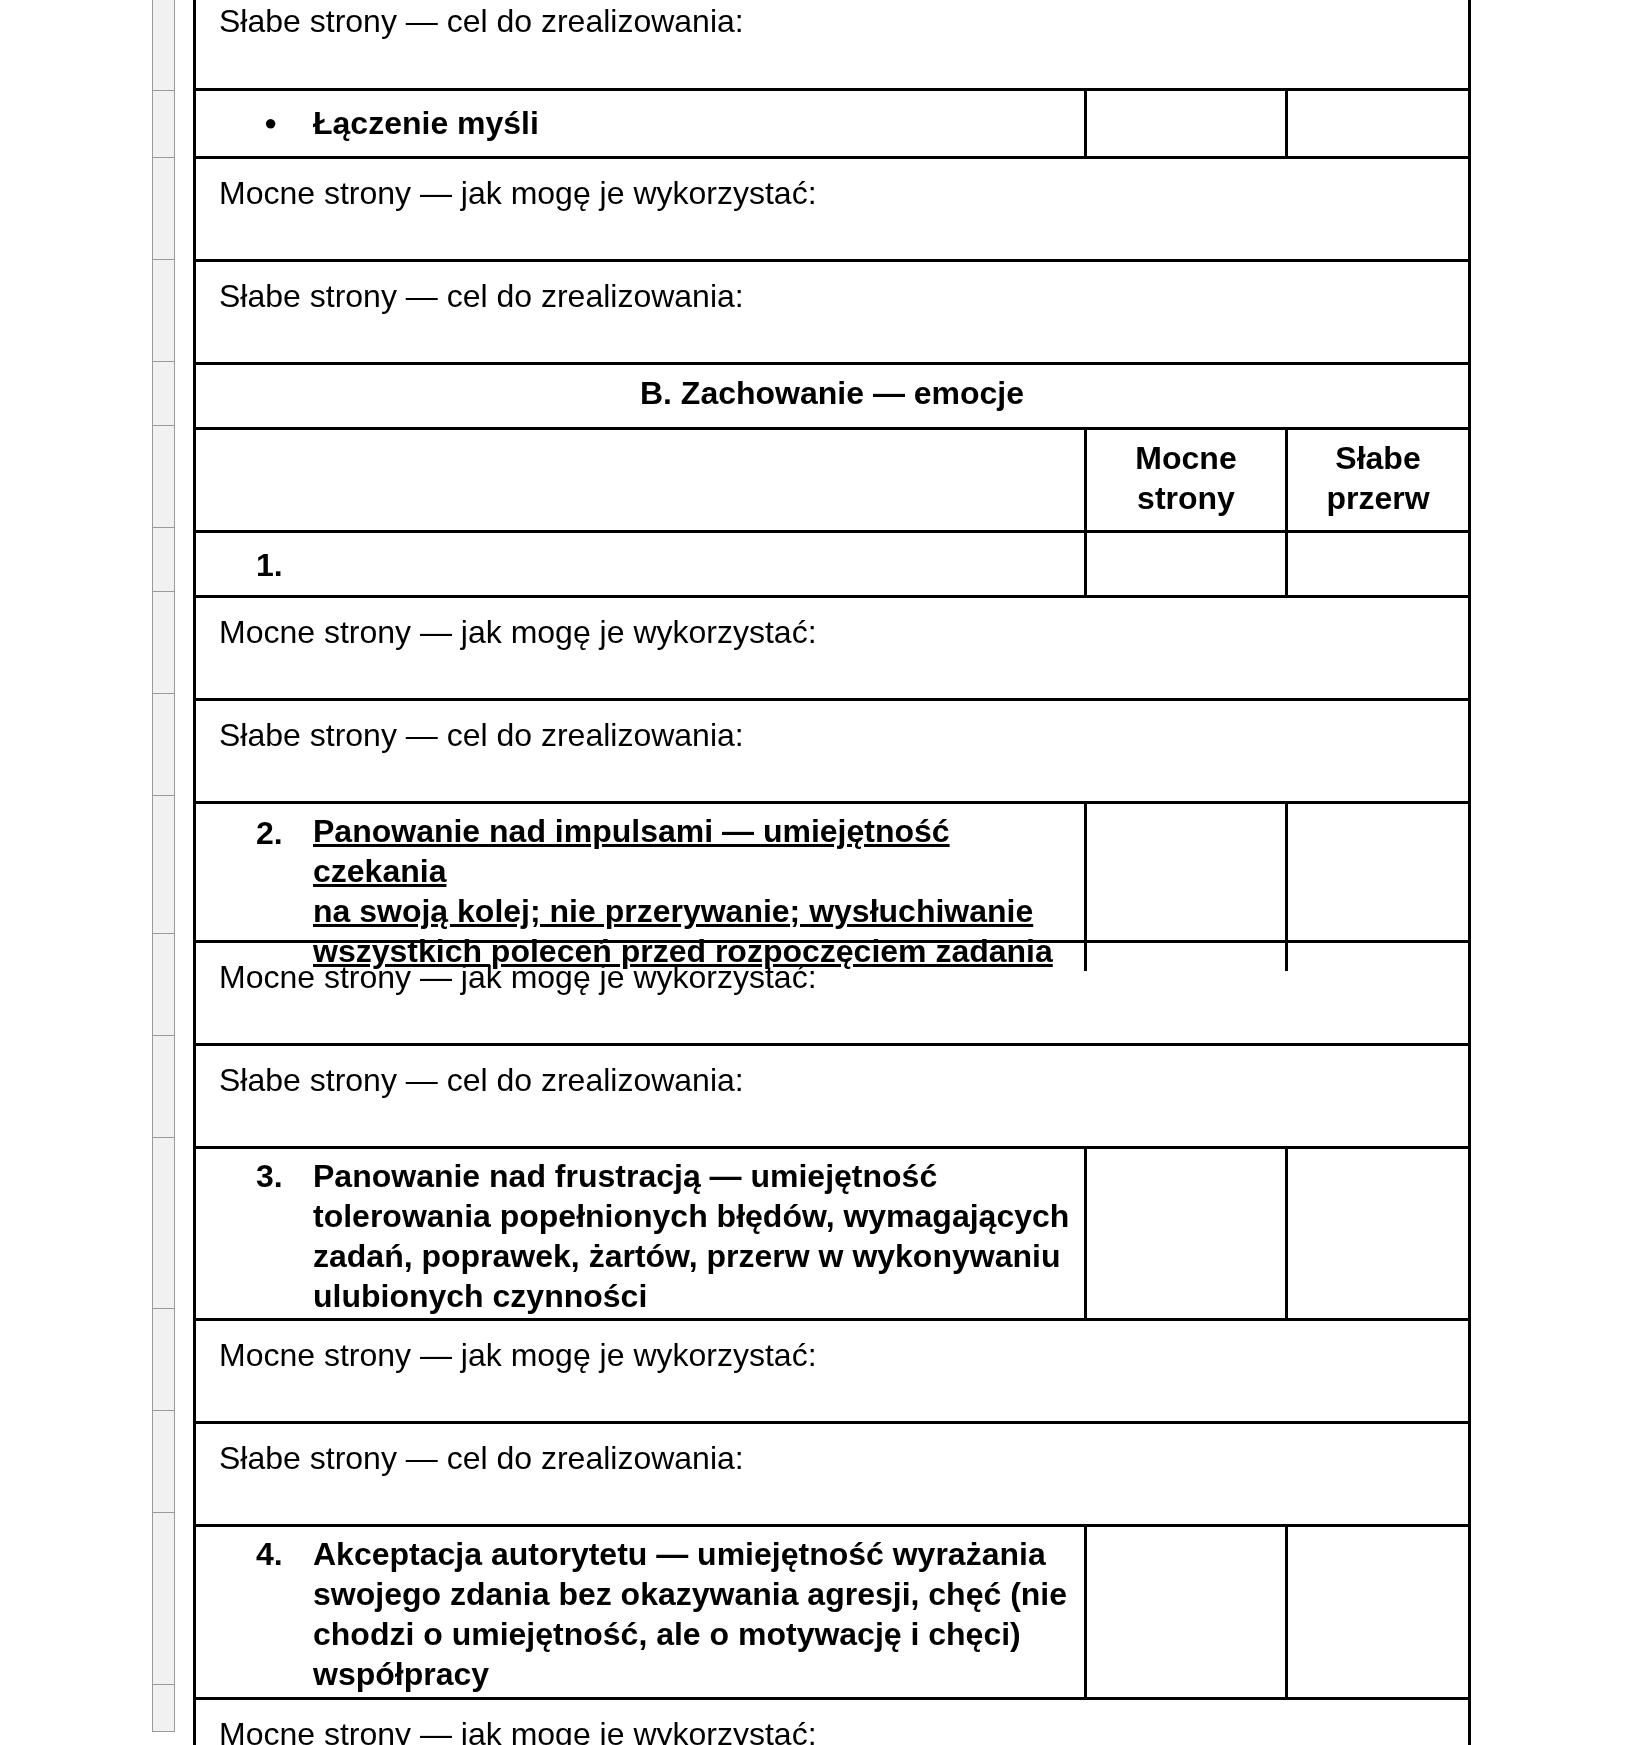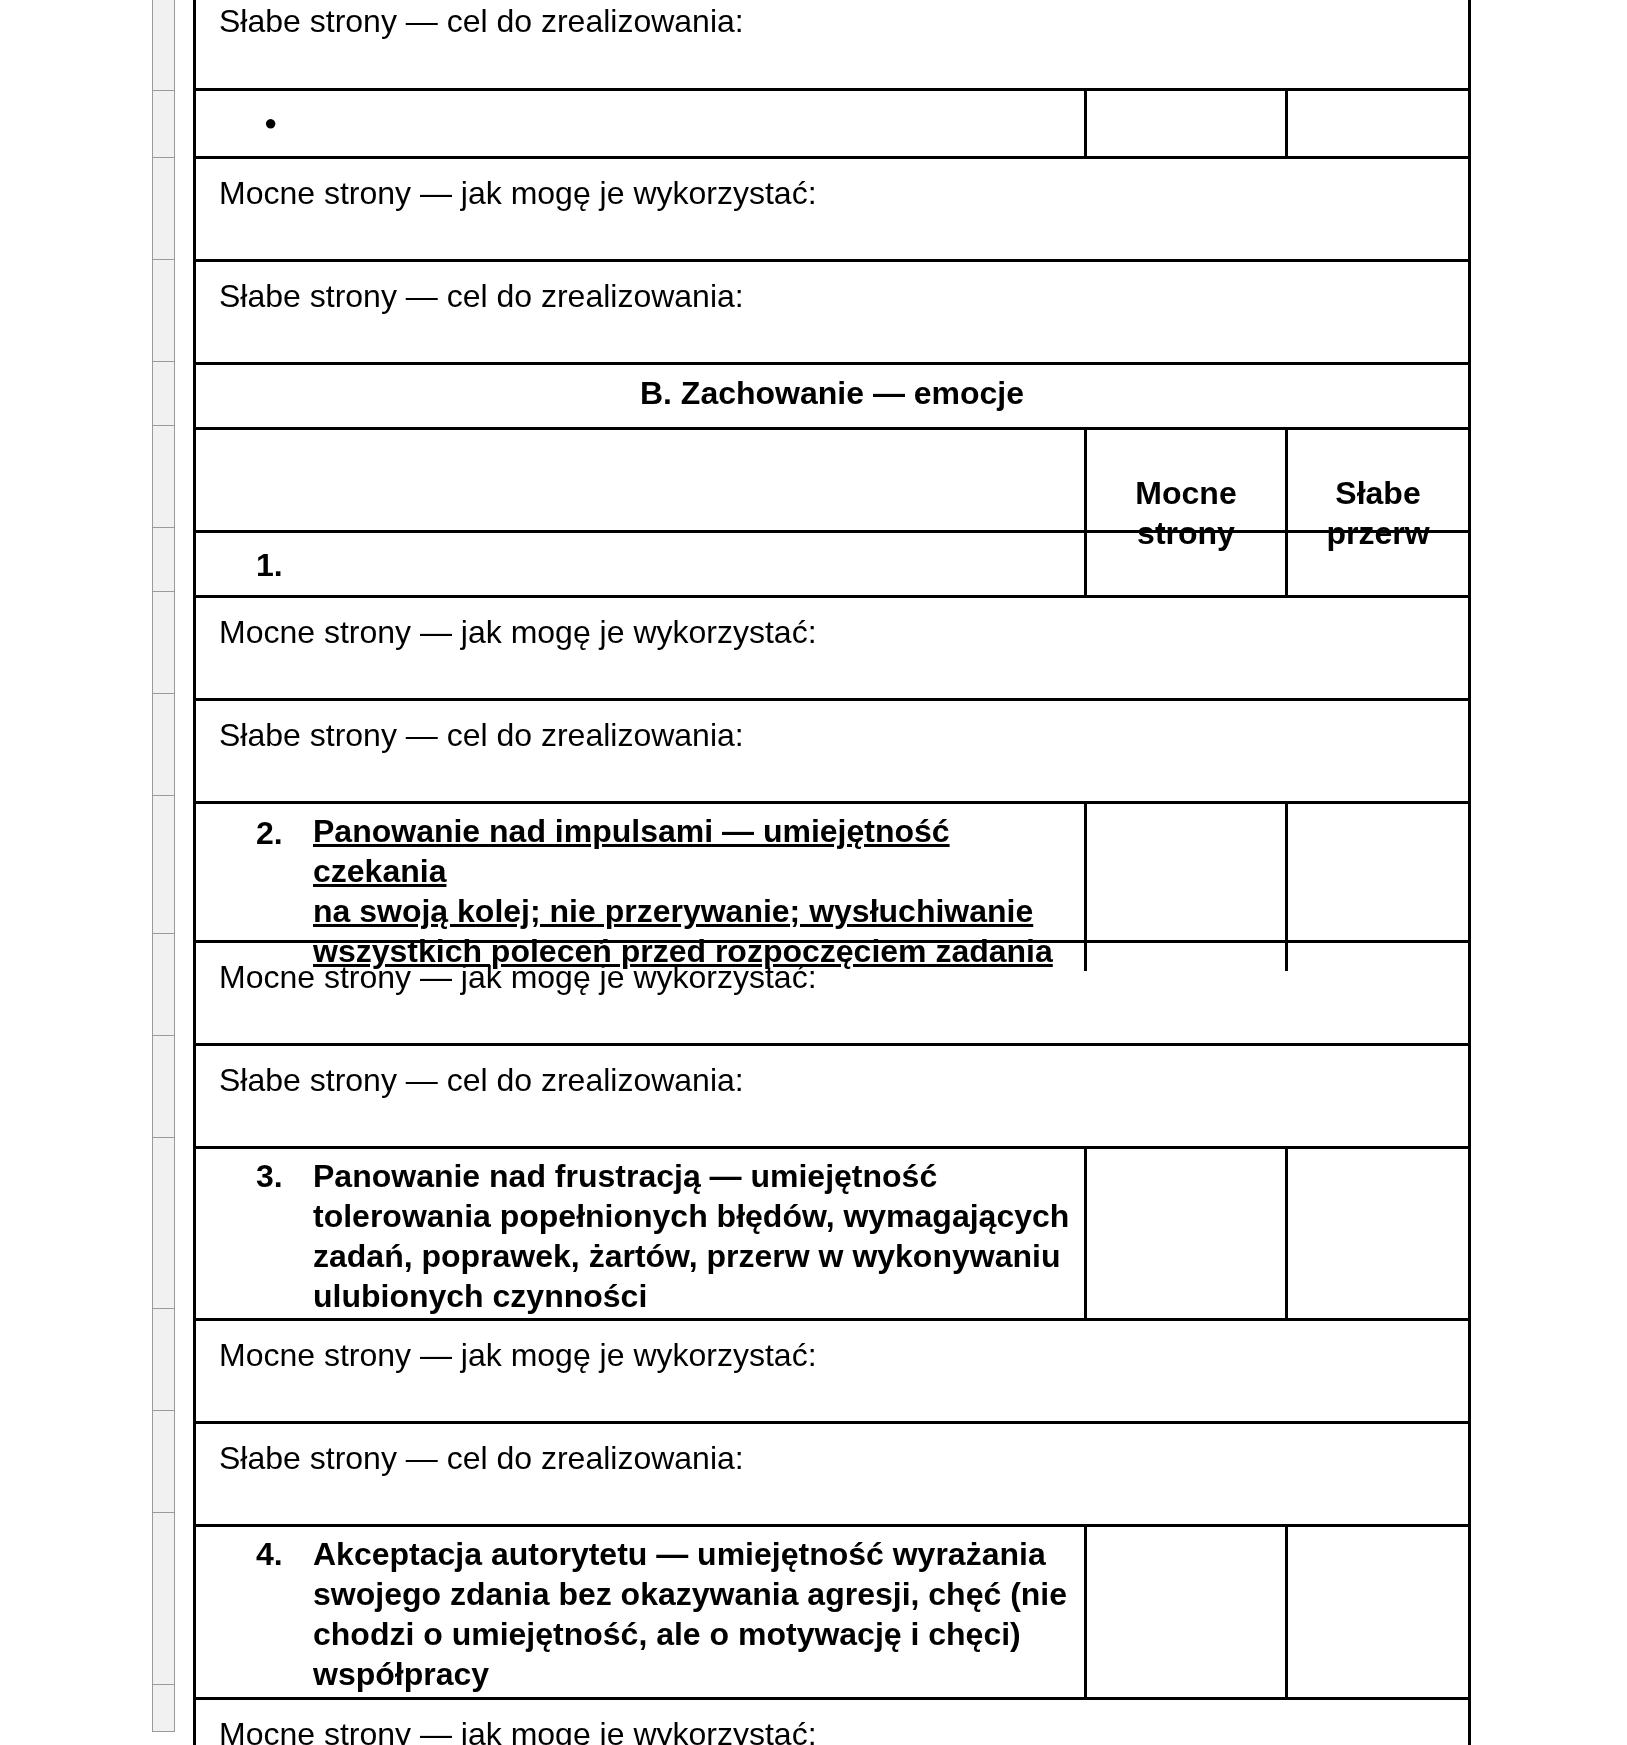--- a/index.html
+++ b/index.html
@@ -33,21 +33,21 @@
 
   .txt{
     display:block;font-size:32px;line-height:40px;white-space:pre-line;
   }
   
   .filler .txt{padding:14px 16px 0 23px;font-weight:400;}
   .cut-top .txt{padding-top:1px;}
   
   .section .txt{padding-top:8px;text-align:center;font-weight:700;}
   
-  .colhead .txt{padding-top:8px;text-align:center;font-weight:700;margin-top:35px;}
+  .colhead .txt{padding-top:8px;text-align:center;font-weight:700;}
   
   .item .txt{font-weight:700;padding-right:12px;padding-left:117px;}
   .item.l1 .txt{padding-top:12px;}
   .item.l3 .txt{padding-top:7px;text-decoration:underline;}
   .item.l4 .txt{padding-top:7px;}
   .marker{
     position:absolute;left:60px;top:0;width:52px;
     font-size:32px;line-height:40px;font-weight:700;text-align:left;
   }
   .item.l1 .marker{top:12px;}
@@ -80,20 +80,21 @@
     </div>
   <div class="doc-table">
       <div class="trow filler cut-top" style="height: 91px;">
         <div class="cell span-all">
           <span class="txt">Słabe strony — cel do zrealizowania:</span>
         </div>
       </div>
       <div class="trow item l1" style="height: 68px;">
         <div class="cell ">
           <span class="marker bullet">●</span>
+          <span class="txt">Łączenie myśli</span>
         </div>
         <div class="cell side"></div>
         <div class="cell side"></div>
       </div>
       <div class="trow filler" style="height: 103px;">
         <div class="cell span-all">
           <span class="txt">Mocne strony — jak mogę je wykorzystać:</span>
         </div>
       </div>
       <div class="trow filler" style="height: 103px;">

